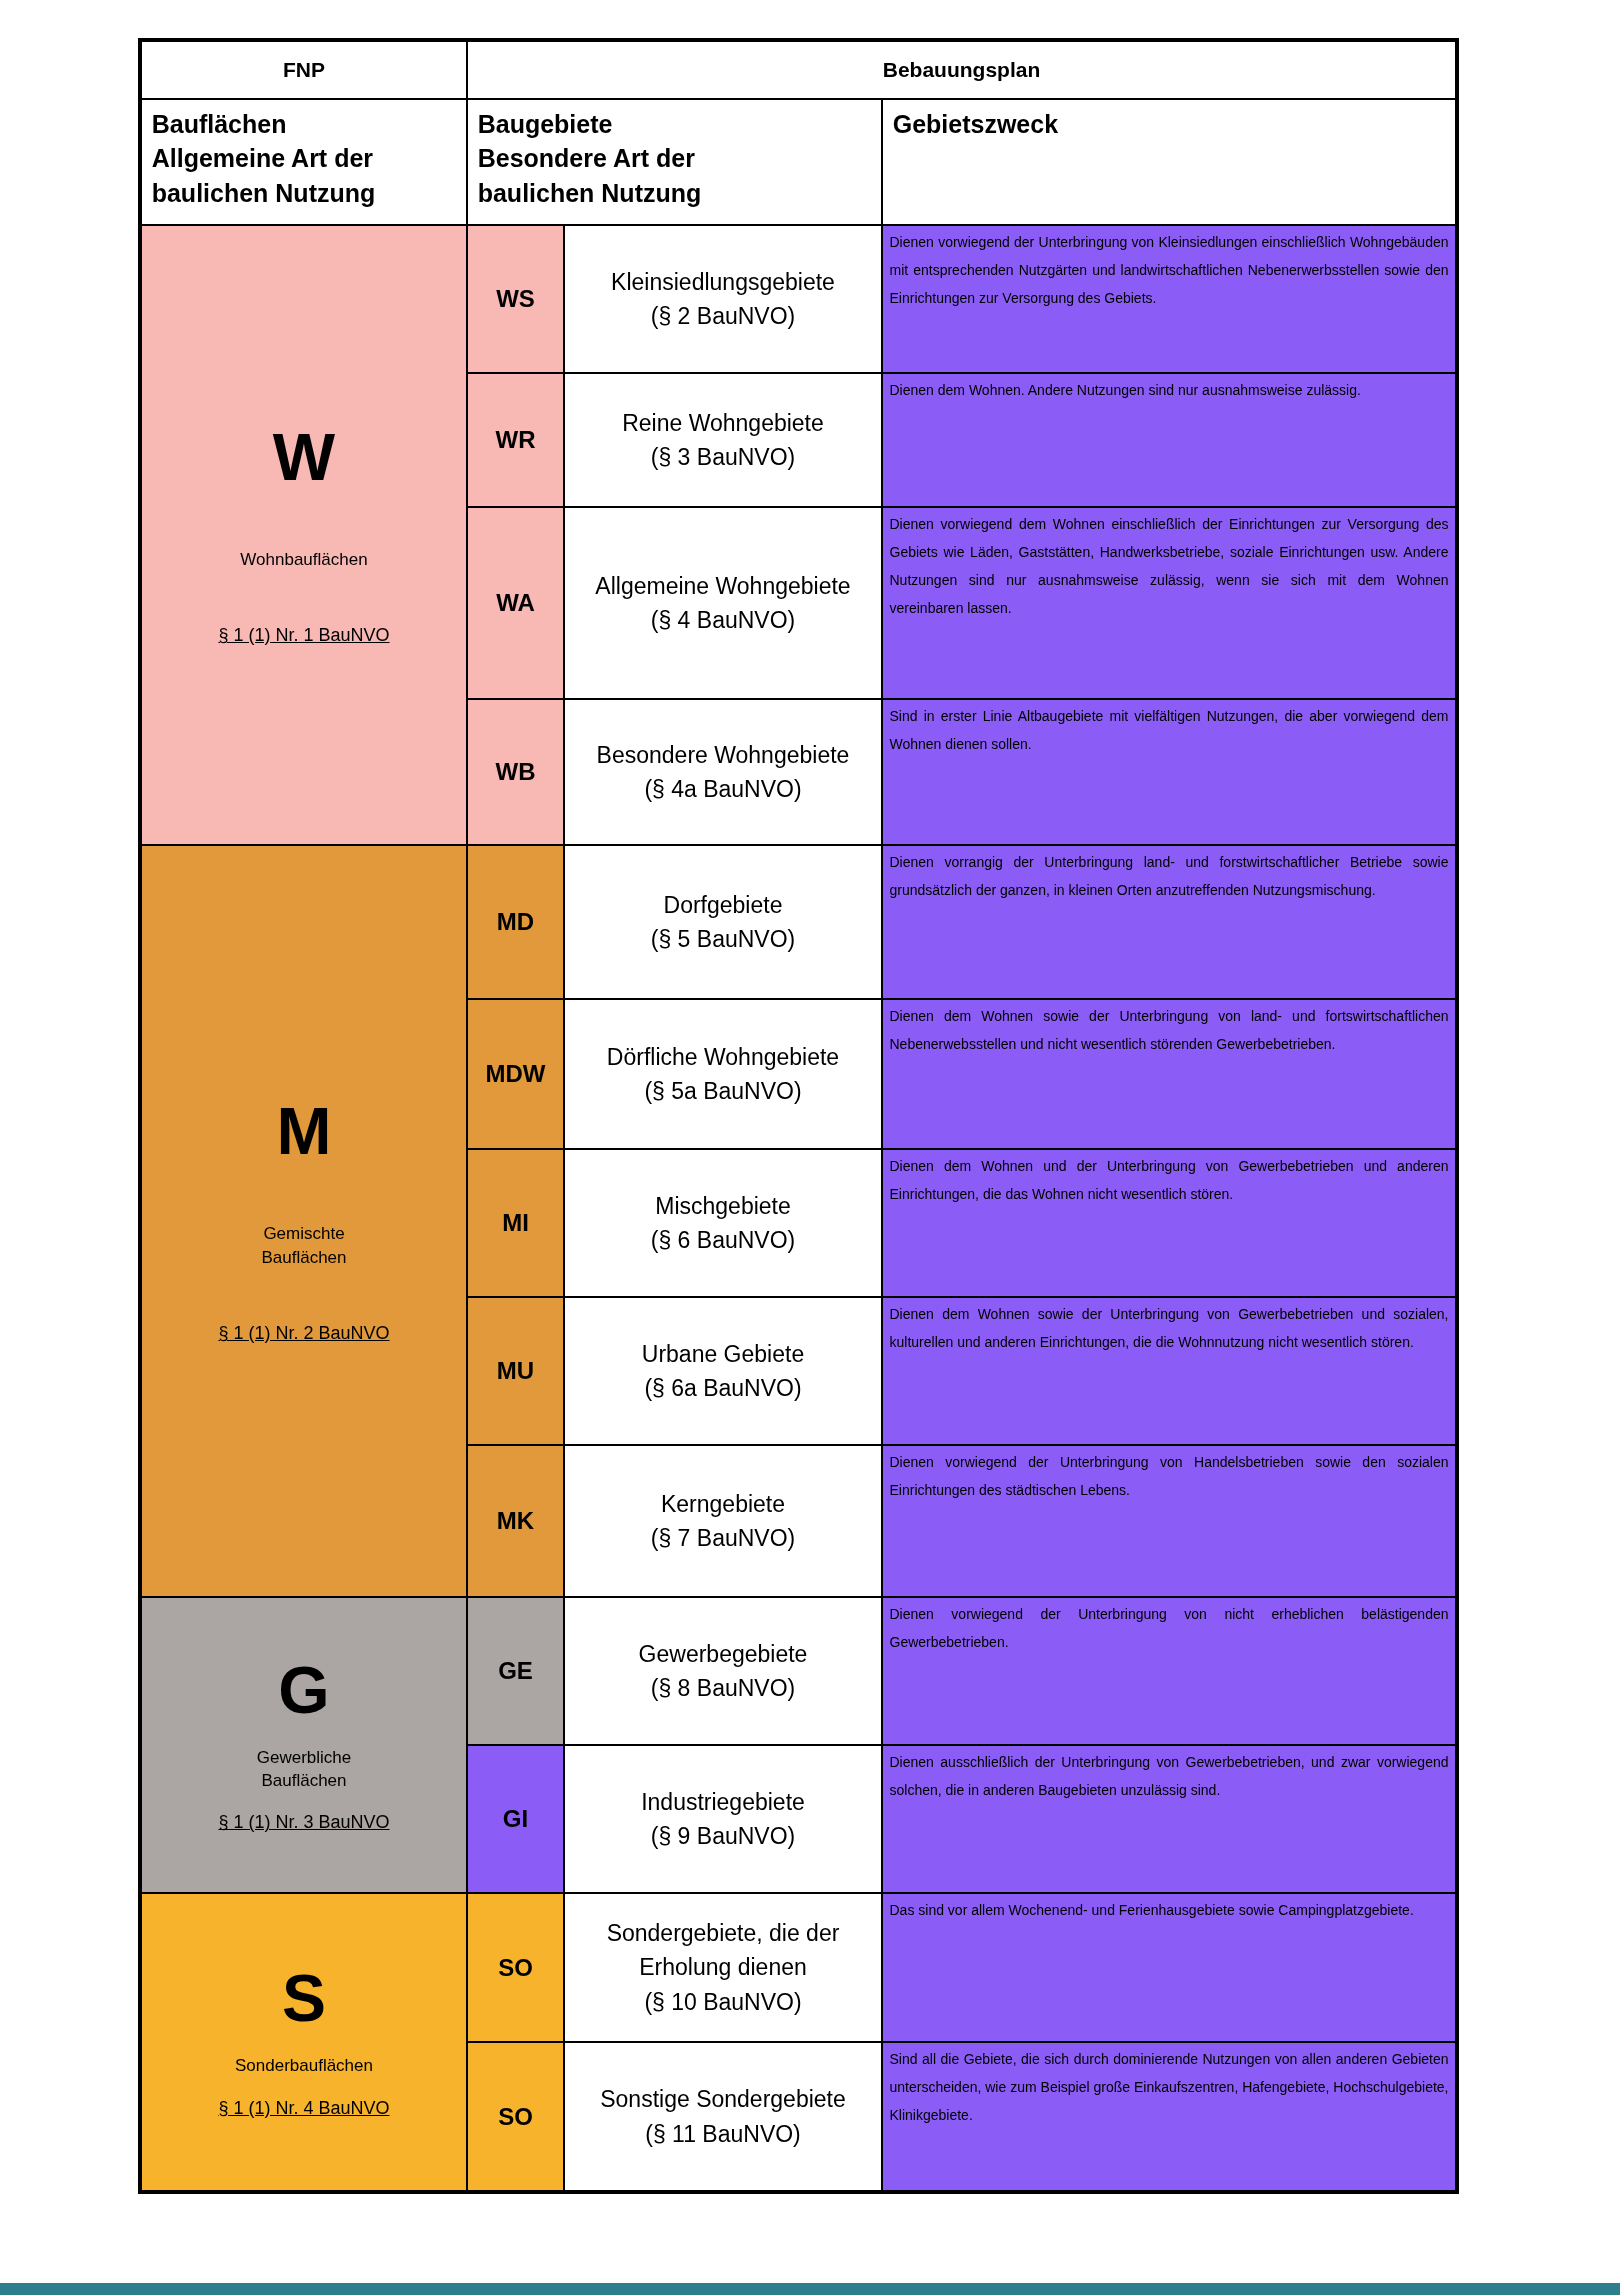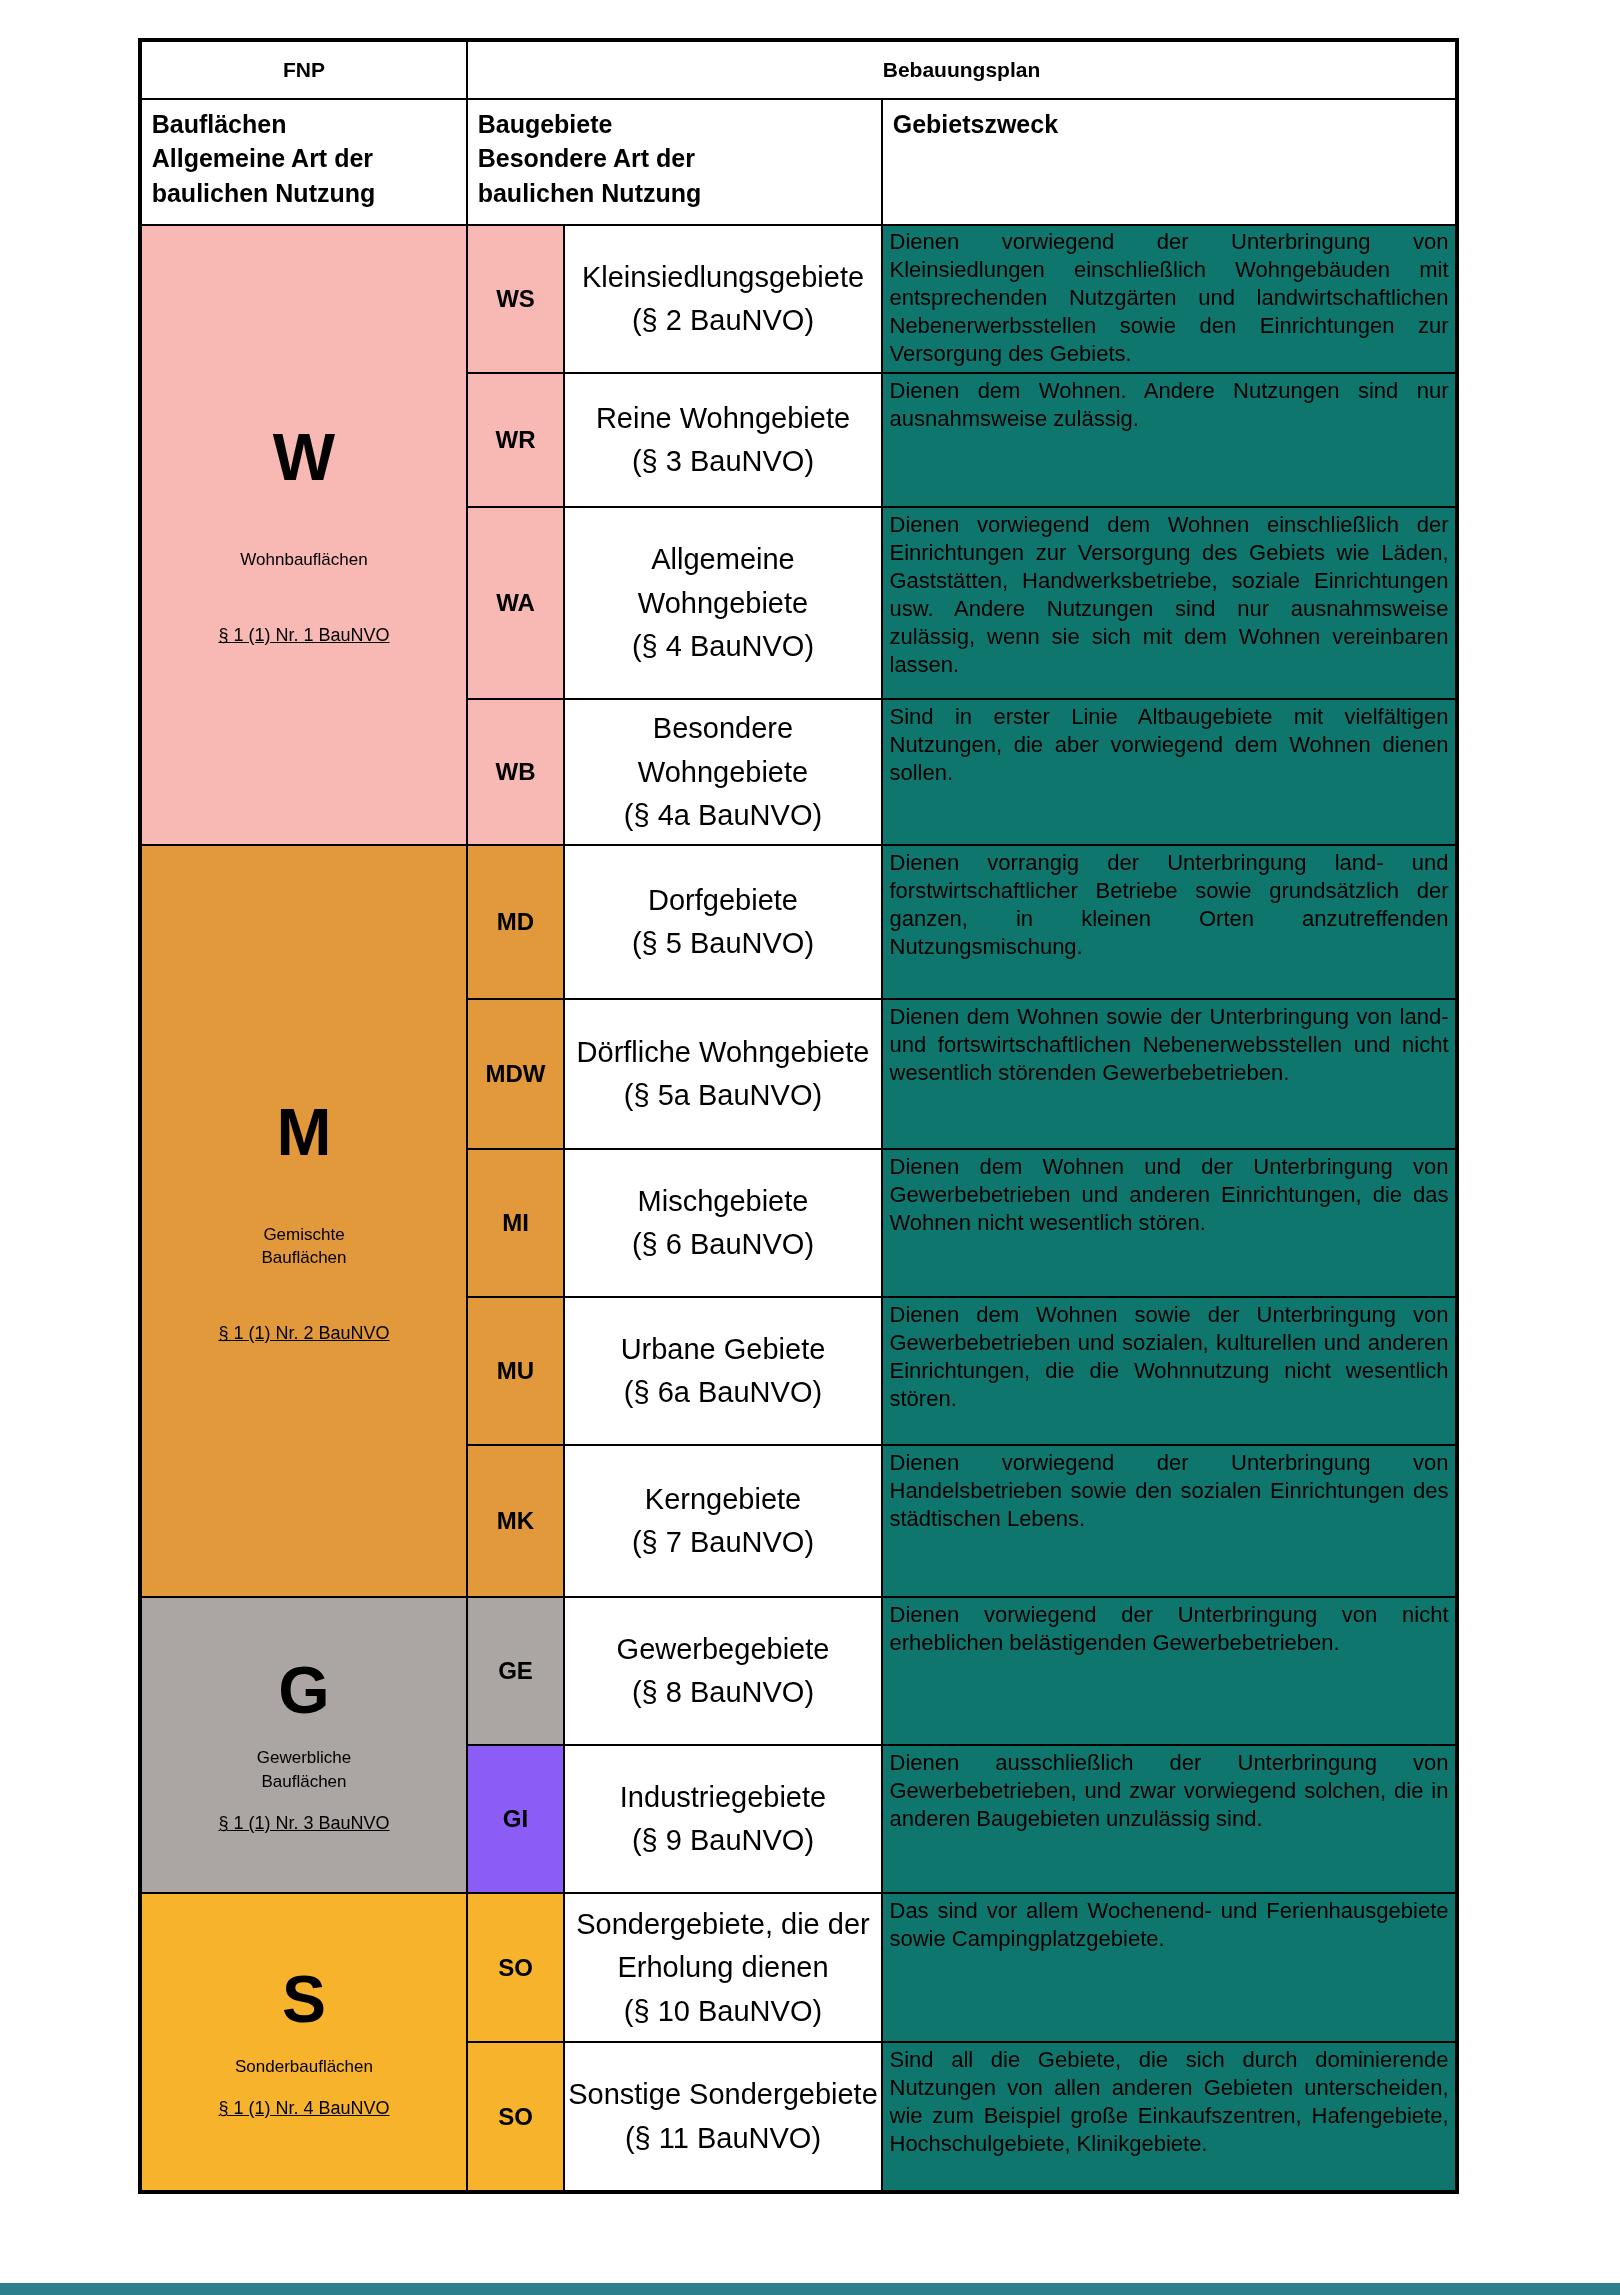--- a/index.html
+++ b/index.html
@@ -25,24 +25,24 @@
   
   .group-cell{text-align:center;padding:6.5px;}
   .gletter{font-size:66px;font-weight:bold;line-height:1;}
   .gname{font-size:17px;line-height:1.4;white-space:pre-line;margin-top:58px;}
   .gref{font-size:18px;margin-top:53px;text-decoration:underline;}
   .group-sm .gname{margin-top:23px;}
   .group-sm .gref{margin-top:19.4px;}
   
   .code-cell{text-align:center;font-weight:bold;font-size:24px;}
   
-  .zone-cell{text-align:center;font-size:29px;line-height:1.5;white-space:pre-line;background:#fff;border-radius:26px;}
+  .zone-cell{text-align:center;font-size:23px;line-height:1.5;white-space:pre-line;background:#fff;border-radius:26px;}
   
-  .desc-cell{vertical-align:top;text-align:justify;font-size:22px;line-height:28px;
-             padding:2.4px 6.5px 4px 6.5px;background:#0f766e;}
+  .desc-cell{vertical-align:top;text-align:justify;font-size:14px;line-height:28px;
+             padding:2.4px 6.5px 4px 6.5px;background:#8b5cf6;}
   
   .footer-bar{position:absolute;left:0;top:2283px;width:1621px;height:12px;}
 </style>
 </head>
 <body>
 
 <table class="plan">
   <colgroup>
     <col style="width:327px">
       <col style="width:97px">

